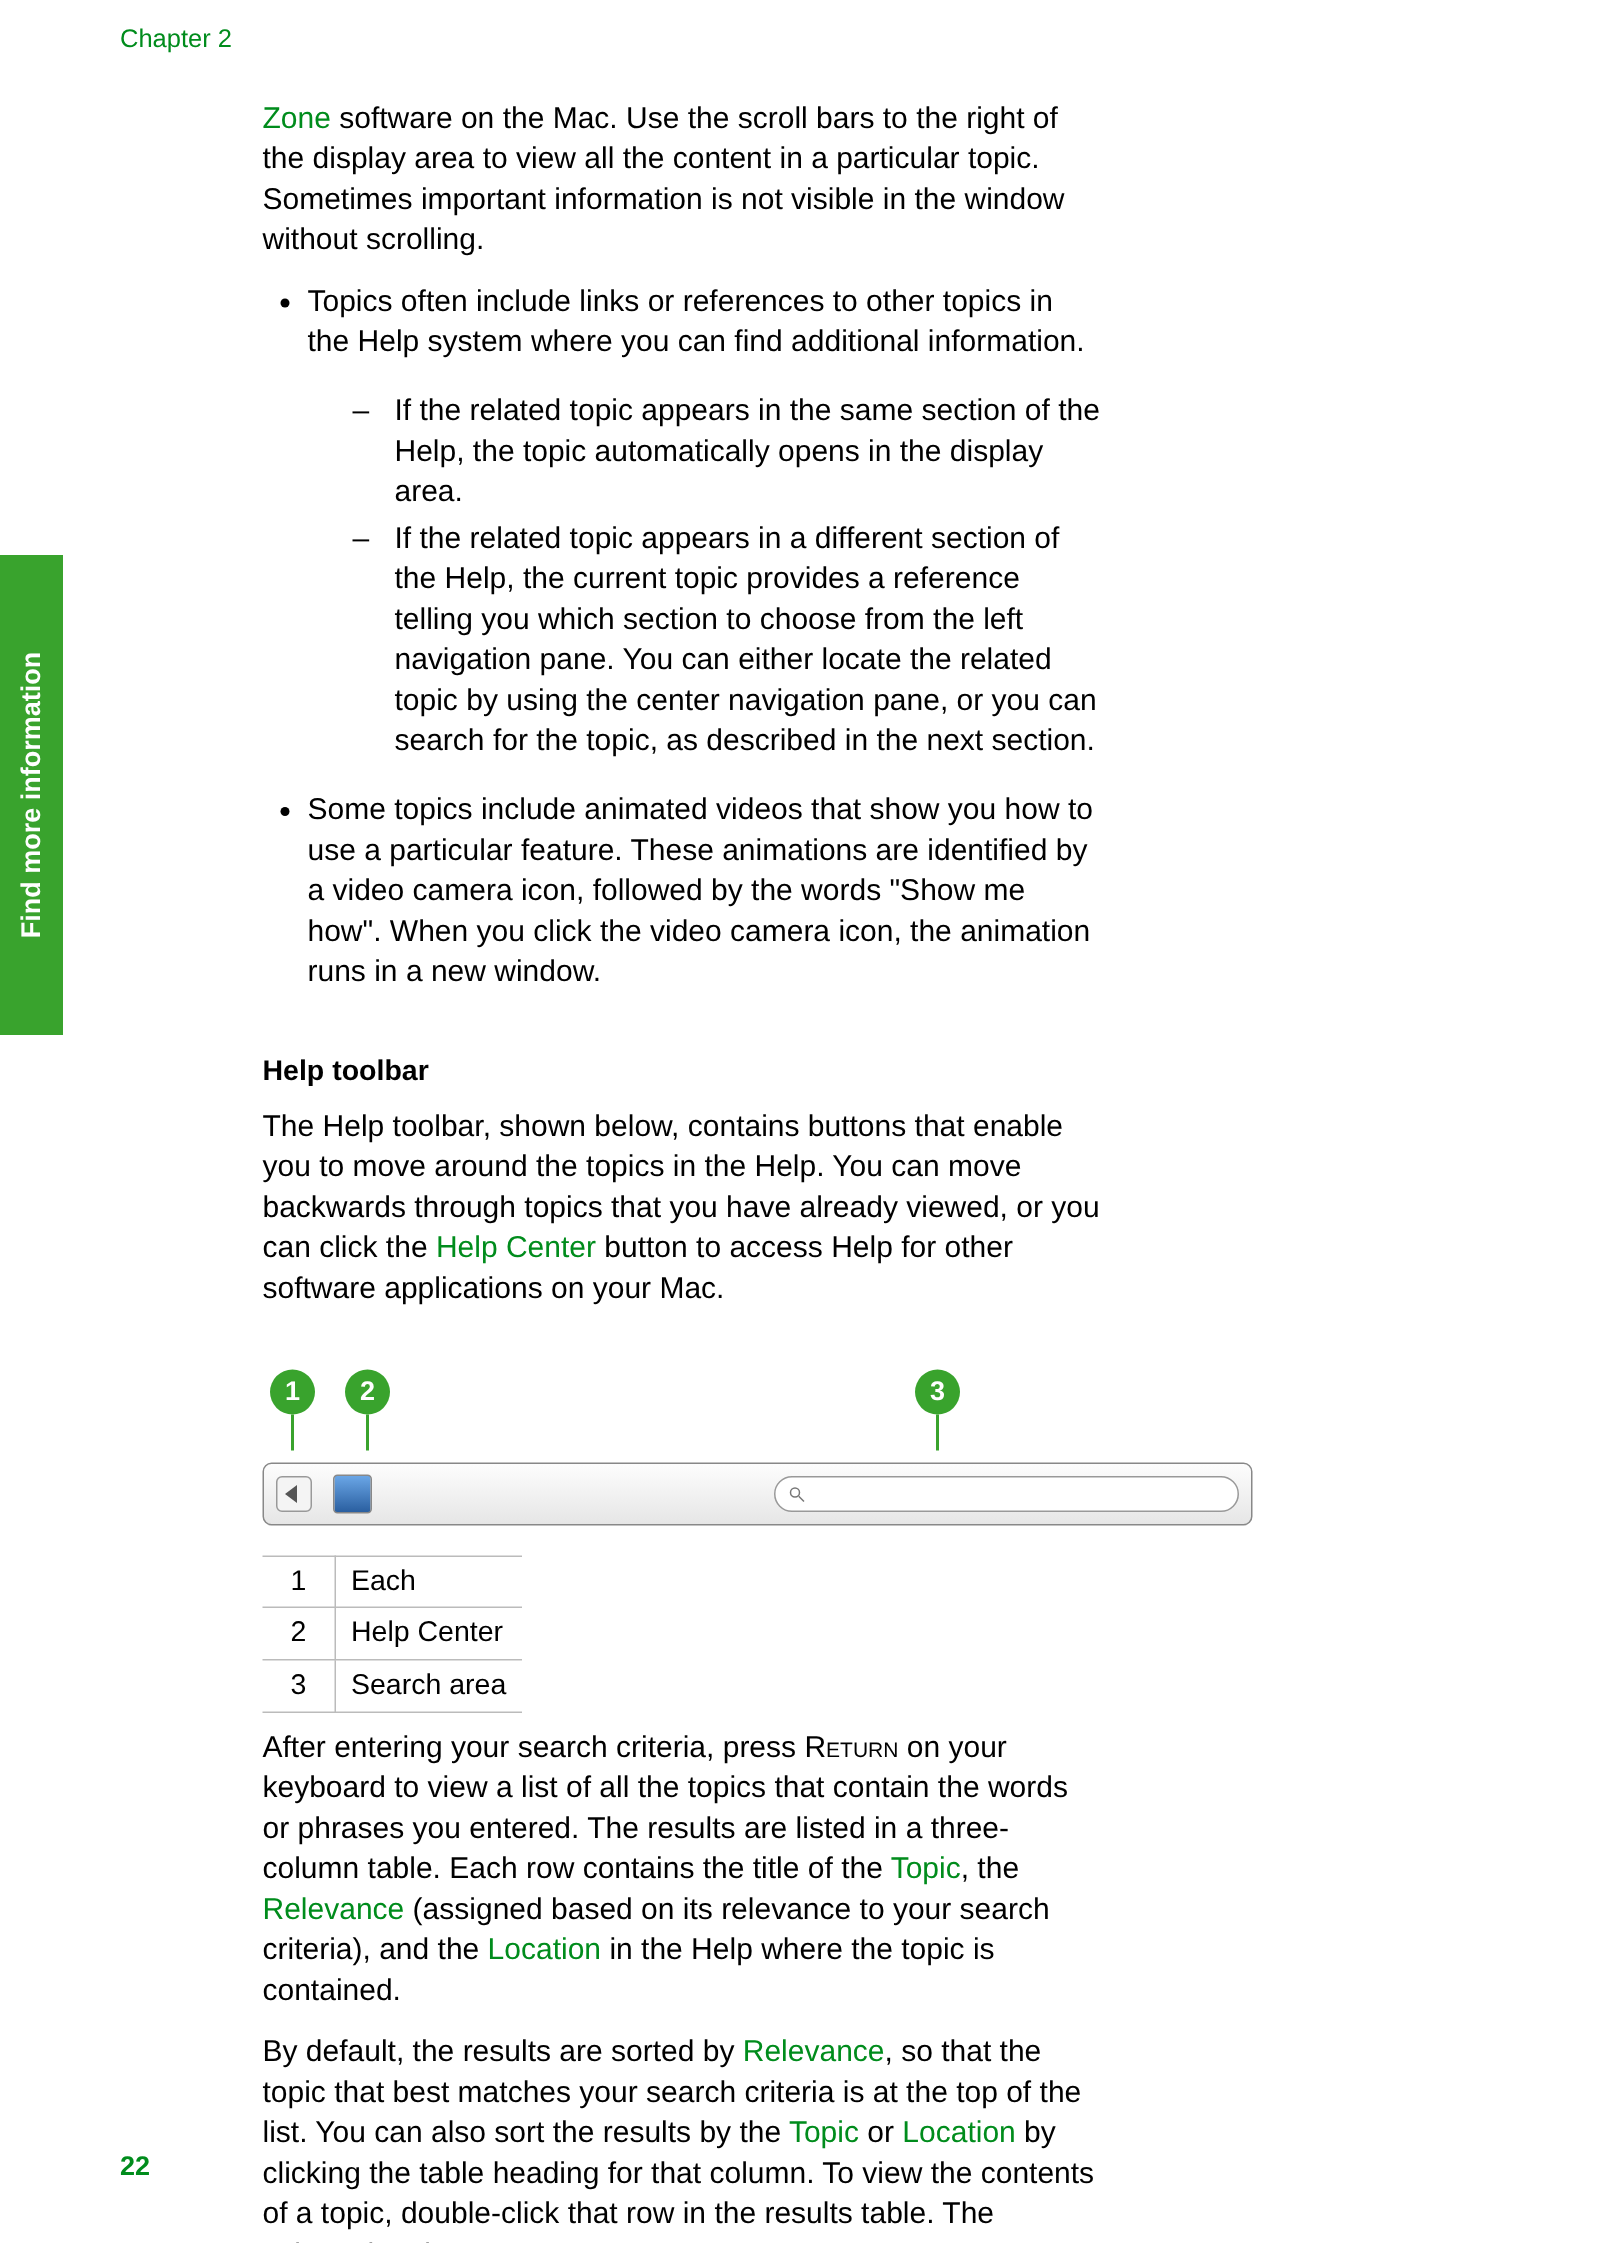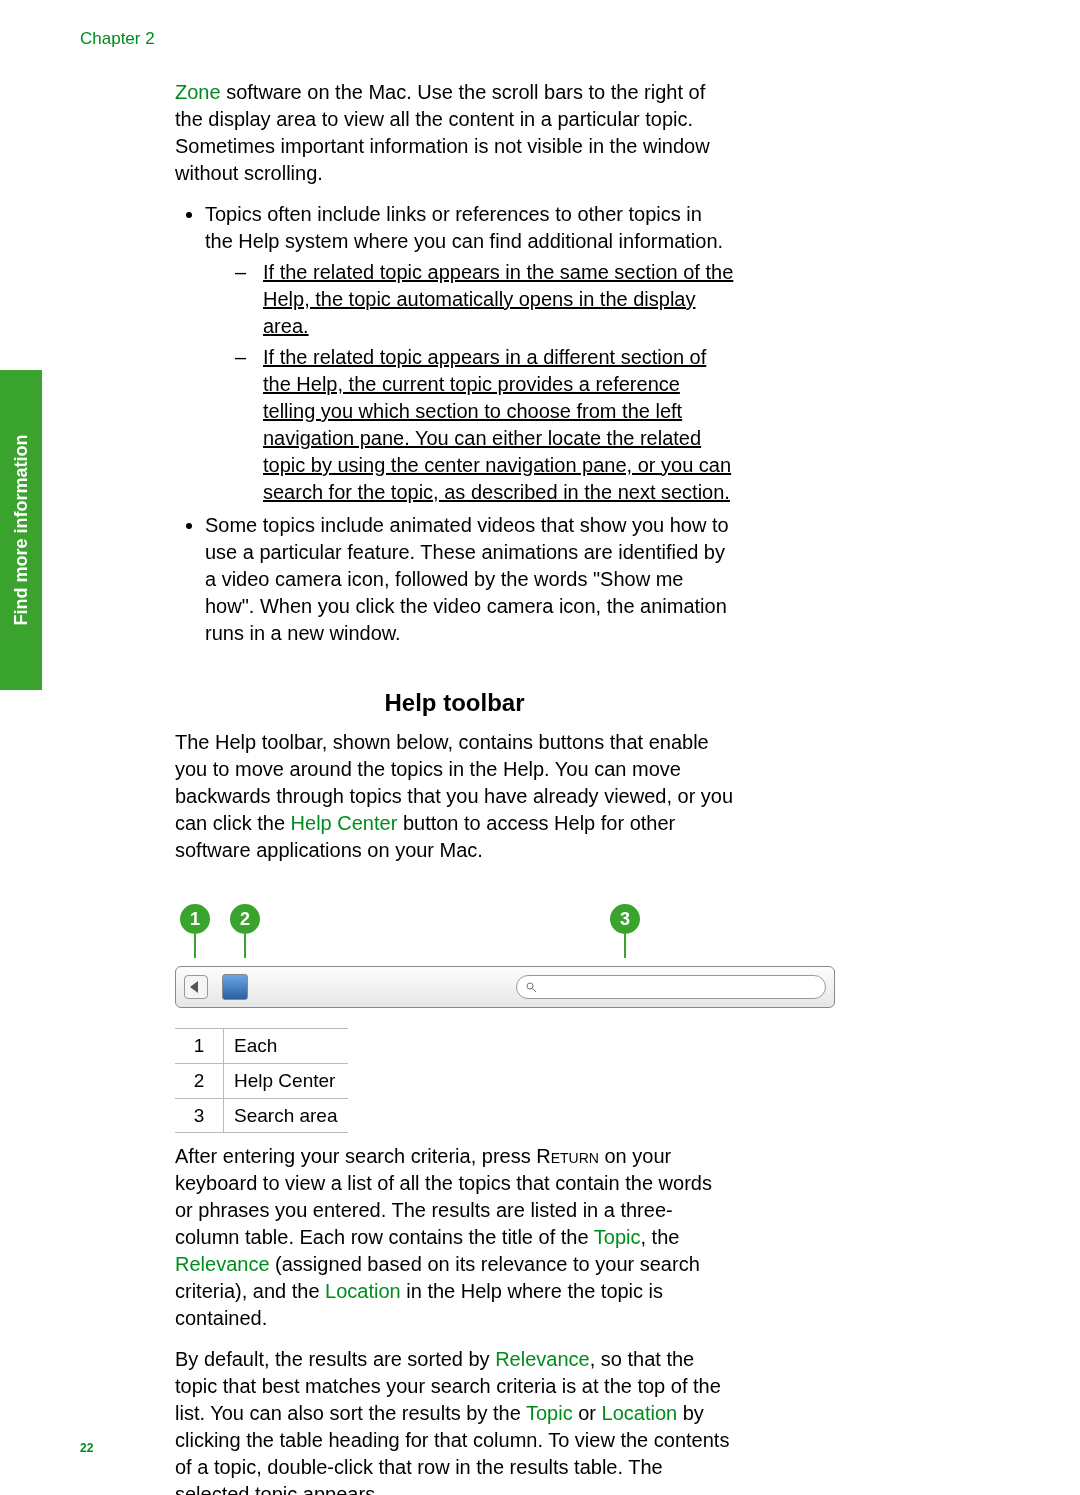--- a/index.html
+++ b/index.html
@@ -7,21 +7,21 @@
     padding: 0;
     background: #fff;
     font-family: Arial, Helvetica, sans-serif;
     color: #000;
   }
   .page {
     width: 884px;
     height: 1495px;
     position: relative;
     box-sizing: border-box;
-    padding: 29px 60px 40px 80px;
+    padding: 16px 60px 40px 80px;
   }
   .chapter-label {
     color: #008c1c;
     font-size: 17px;
     margin-bottom: 30px;
   }
   .side-tab {
     position: absolute;
     left: 0;
     top: 370px;
@@ -54,39 +54,37 @@
     list-style: disc;
     padding-left: 30px;
     margin: 0;
   }
   ul.level1 > li {
     margin-bottom: 6px;
   }
   ul.level2 {
     list-style: none;
     padding-left: 30px;
-    margin: 4px 0;
-    text-decoration: underline;
+    margin: 19px 0;
   }
   ul.level2 > li {
     position: relative;
     padding-left: 28px;
     margin-bottom: 4px;
   }
   ul.level2 > li::before {
     content: "–";
     position: absolute;
     left: 0;
     top: 0;
   }
   h3.section {
-    font-size: 24px;
+    font-size: 19px;
     font-weight: bold;
     margin: 40px 0 10px 0;
-    text-align: center;
   }
   .para {
     margin: 10px 0 14px 0;
   }
   .diagram {
     margin: 30px 0 12px 0;
   }
   .callouts {
     display: flex;
     align-items: center;
@@ -189,21 +187,21 @@
   .small-caps {
     font-variant: small-caps;
   }
   .footer {
     position: absolute;
     bottom: 40px;
     left: 80px;
     right: 60px;
     display: flex;
     justify-content: space-between;
-    font-size: 12px;
+    font-size: 18px;
     font-weight: bold;
     color: #008c1c;
     flex-direction: column;
   }
 </style>
 </head>
 <body>
 
 <div class="page">
 

